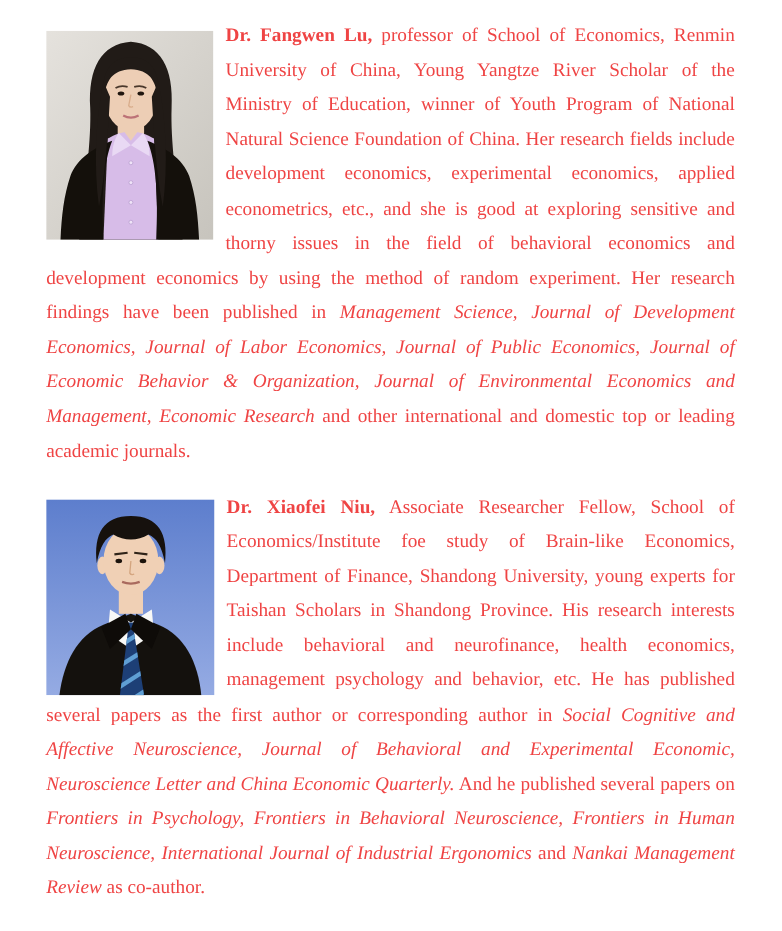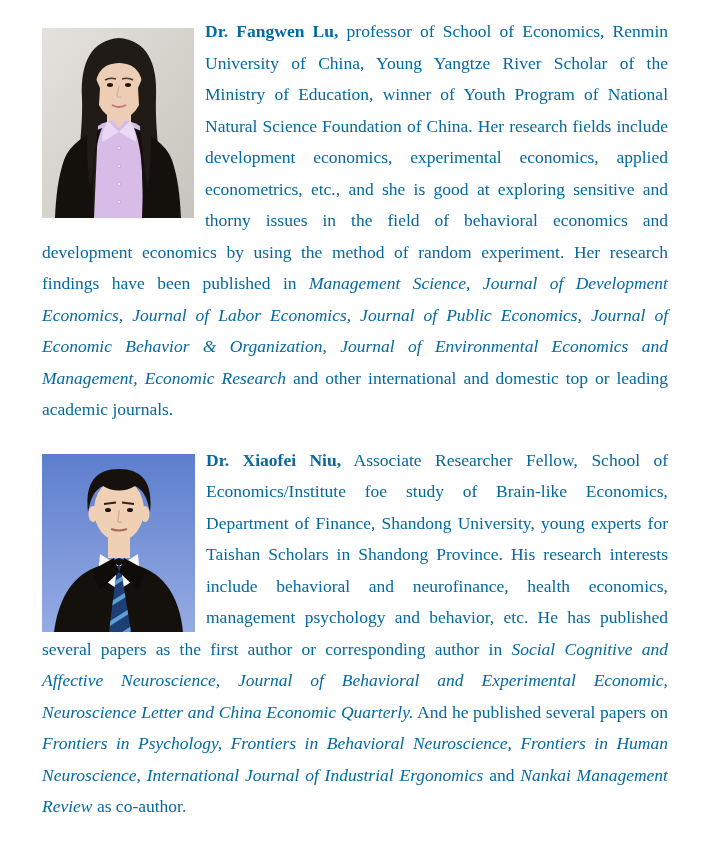--- a/index.html
+++ b/index.html
@@ -2,21 +2,21 @@
 <html><head>
 <meta charset="utf-8">
 <style>
   html,body{margin:0;padding:0;background:#ffffff;}
   .page{
     position:relative;
     width:711px;height:846px;
     background:#ffffff;
     overflow:hidden;
     font-family:"Liberation Serif", serif;
-    color:#0369a1;
+    color:#ef4444;
   }
   .content{
     padding:16px 43px 0 42px;
     font-size:17.5px;
     line-height:31.5px;
     text-align:justify;
   }
   p.bio{margin:0;}
   p.bio-2{margin-top:19px;}
   .photo{

